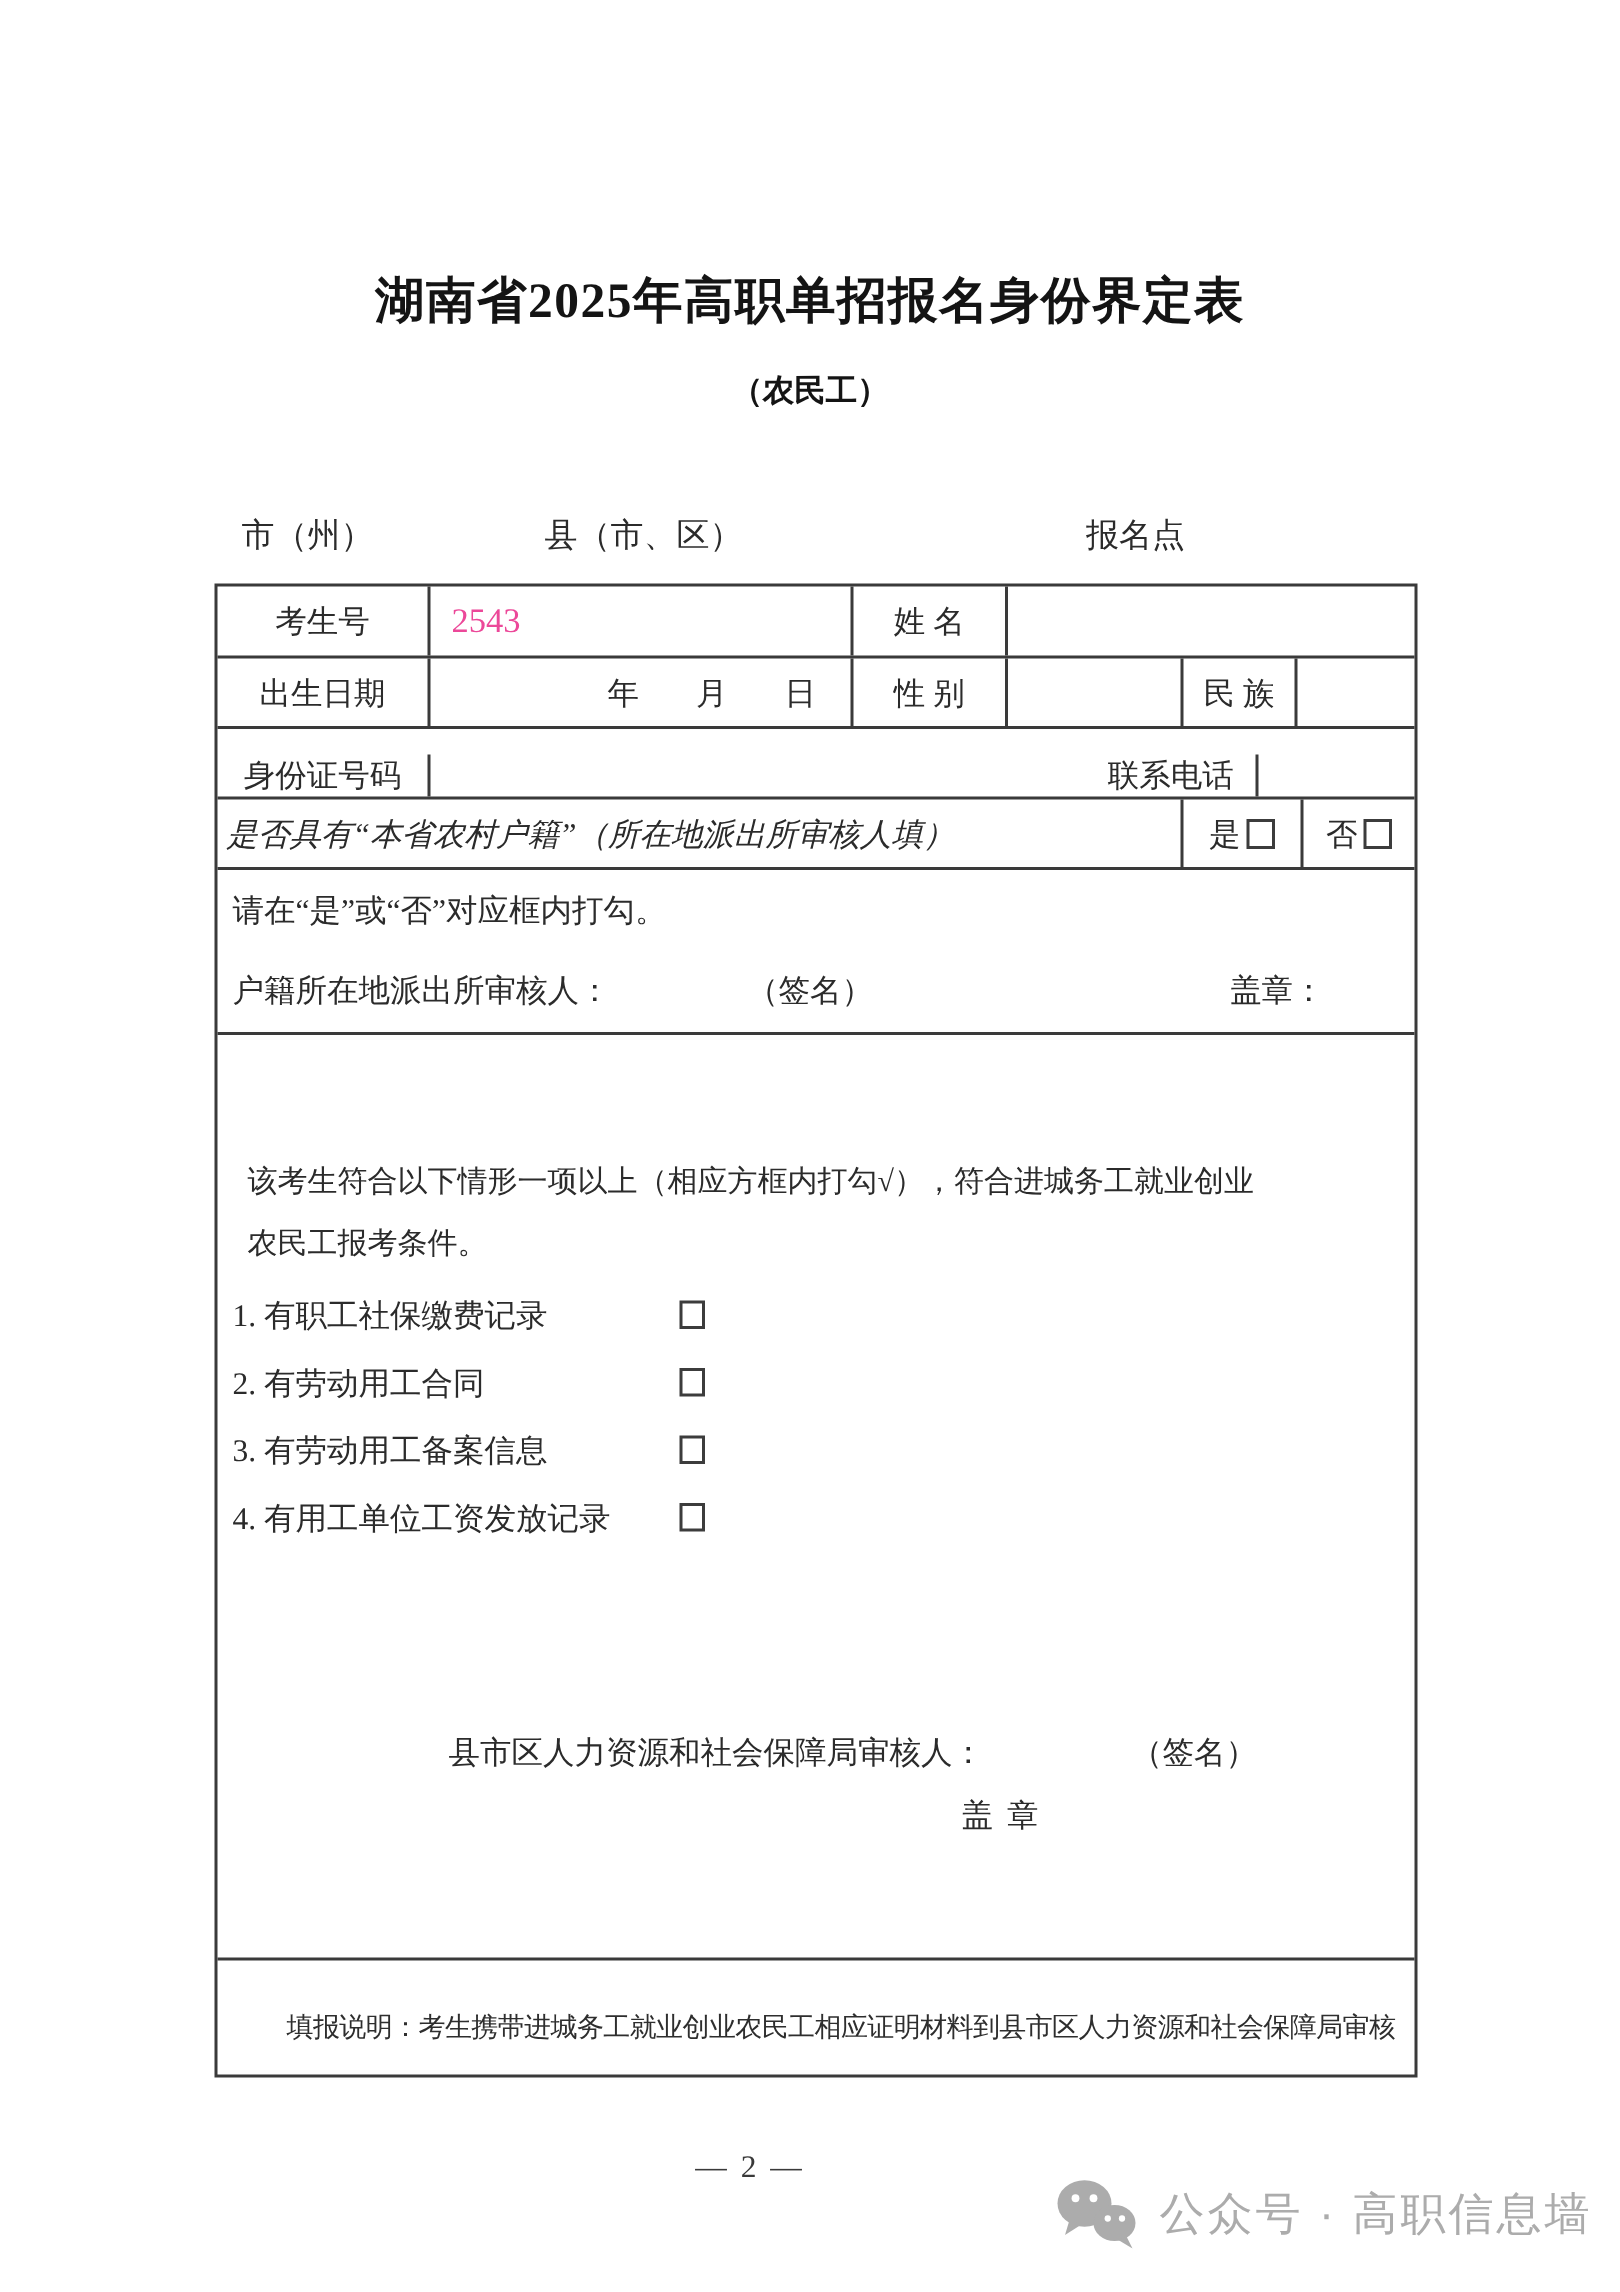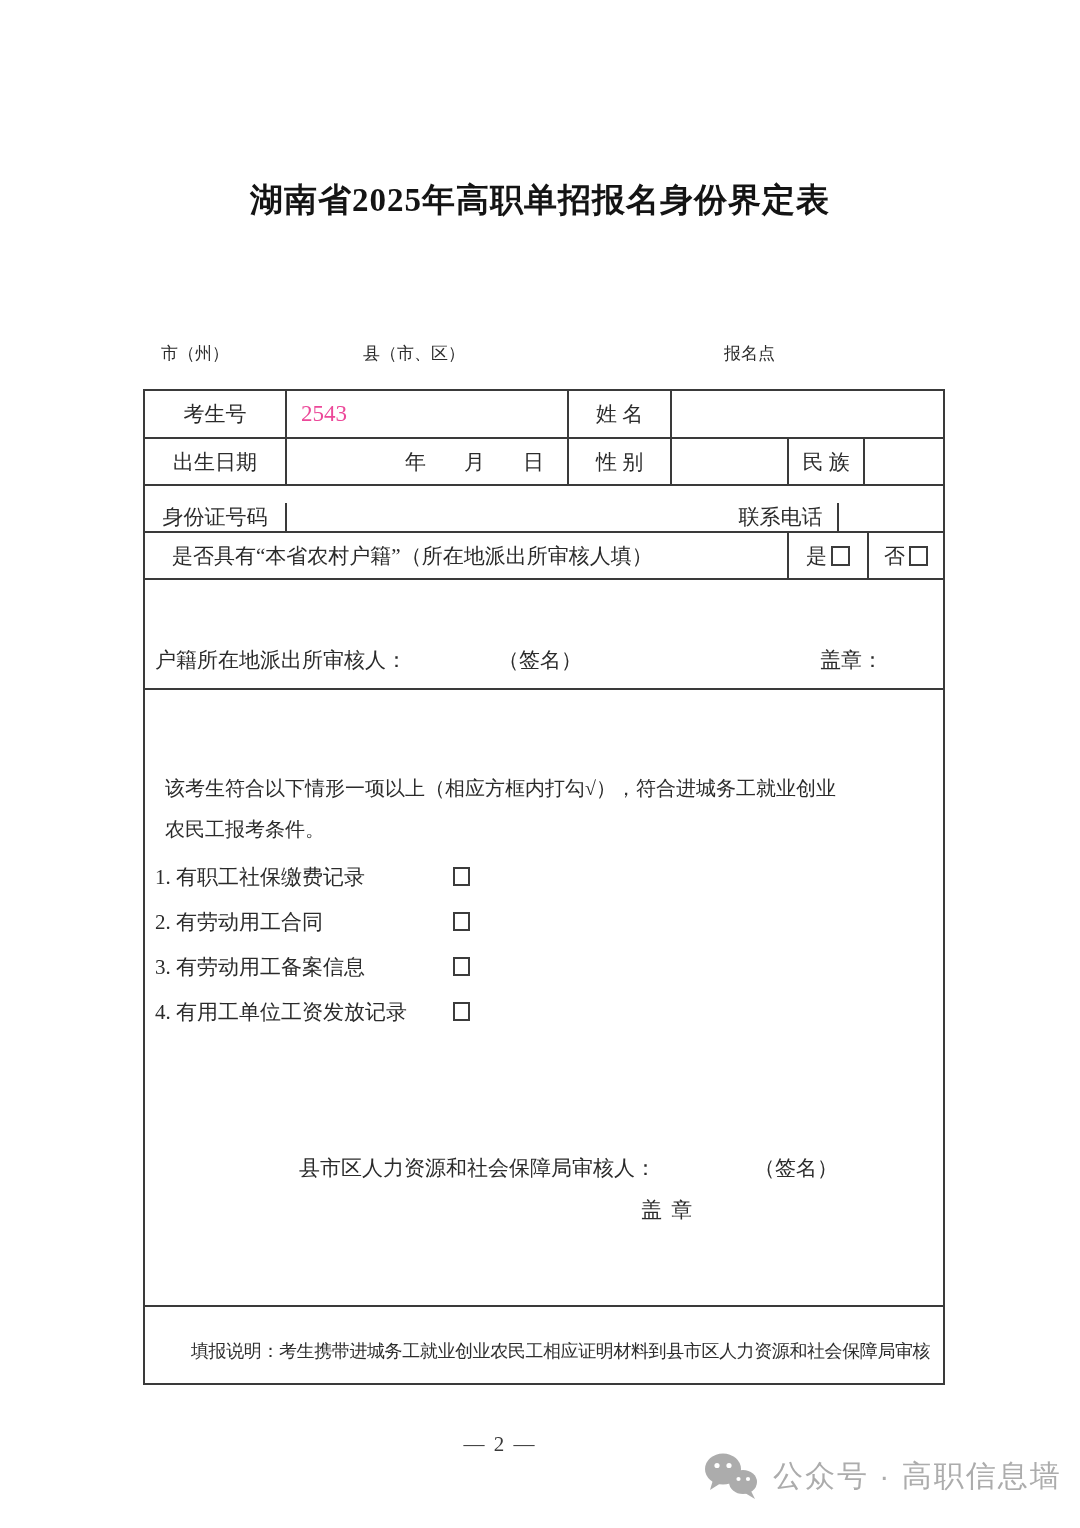--- a/index.html
+++ b/index.html
@@ -14,21 +14,21 @@
   .title{
     position:absolute;left:0;right:0;top:178px;
     text-align:center;
     font-size:33px;font-weight:700;letter-spacing:1px;color:#141414;
     white-space:nowrap;
   }
   .subtitle{
     position:absolute;left:0;right:0;top:246px;
     text-align:center;font-size:21px;font-weight:700;color:#141414;
   }
-  .locline{position:absolute;top:342px;left:0;width:1080px;height:32px;font-size:17px;color:#2b2b2b;}
+  .locline{position:absolute;top:342px;left:0;width:1080px;height:32px;font-size:22px;color:#2b2b2b;}
   .locline span{position:absolute;white-space:nowrap;}
   .loc-city{left:161px;}
   .loc-county{left:363px;}
   .loc-site{left:724px;}
 
   .tbl{
     position:absolute;left:143px;top:389px;width:802px;height:996px;
     border:2px solid #3a3a3a;box-sizing:border-box;background:#fff;
     font-size:21px;color:#2b2b2b;
   }
@@ -39,21 +39,21 @@
   .td:last-child{border-right:none;flex:1;}
   .td.center{justify-content:center;}
   .r1{height:48px;}.r2{height:47px;}.r3{height:47px;align-items:flex-end;}.r4{height:47px;}
   .r5{height:110px;}.r6{height:617px;}.r7{height:75px;}
 
   .w142{width:142px;}.w282{width:282px;}.w103{width:103px;}.w117{width:117px;}
   .w76{width:76px;}.w437{width:437px;}.w115{width:115px;}.w644{width:644px;}
   .w80{width:80px;}.w112{width:112px;}
 
   .val{padding-left:14px;font-size:23px;color:#ec4899;}
-  .pl10{padding-left:27px;}
+  .pl10{padding-left:6px;font-style:italic;}
   .date-cell{padding-left:118px;gap:38px;}
   .cbox{display:inline-block;width:19px;height:20px;border:2px solid #3c3c3c;
         box-sizing:border-box;background:#fff;margin-left:4px;}
   .cbox.sm{width:17px;height:19px;margin-left:0;}
 
   .abs{position:absolute;white-space:nowrap;}
   .r5 .l1{left:10px;top:13px;}
   .r5 .aud{left:10px;top:66px;}
   .r5 .sig{left:353px;top:66px;}
   .r5 .seal{left:675px;top:66px;}
@@ -78,20 +78,21 @@
   .watermark{position:absolute;left:703px;top:1452px;display:flex;align-items:center;gap:12px;}
   .watermark .wm-text{font-family:"Liberation Sans","DejaVu Sans",sans-serif;
            font-size:30px;color:#acacac;letter-spacing:2px;white-space:nowrap;}
 </style>
 </head>
 <body>
 
 <div class="page">
 
   <div class="title">湖南省2025年高职单招报名身份界定表</div>
+  <div class="subtitle">（农民工）</div>
 
   <div class="locline">
     <span class="loc-city">市（州）</span>
     <span class="loc-county">县（市、区）</span>
     <span class="loc-site">报名点</span>
   </div>
 
   <div class="tbl">
 
     <div class="tr r1">
@@ -130,20 +131,21 @@
           <span class="cbox"></span>
       </div>
       <div class="td center">
         <span>否</span>
           <span class="cbox"></span>
       </div>
     </div>
 
     <div class="tr r5">
       <div class="td">
+        <span class="abs l1">请在“是”或“否”对应框内打勾。</span>
         <span class="abs aud">户籍所在地派出所审核人：</span>
         <span class="abs sig">（签名）</span>
         <span class="abs seal">盖章：</span>
       </div>
     </div>
 
     <div class="tr r6">
       <div class="td">
         <div class="abs big-intro">
           <div>该考生符合以下情形一项以上（相应方框内打勾√），符合进城务工就业创业</div>

